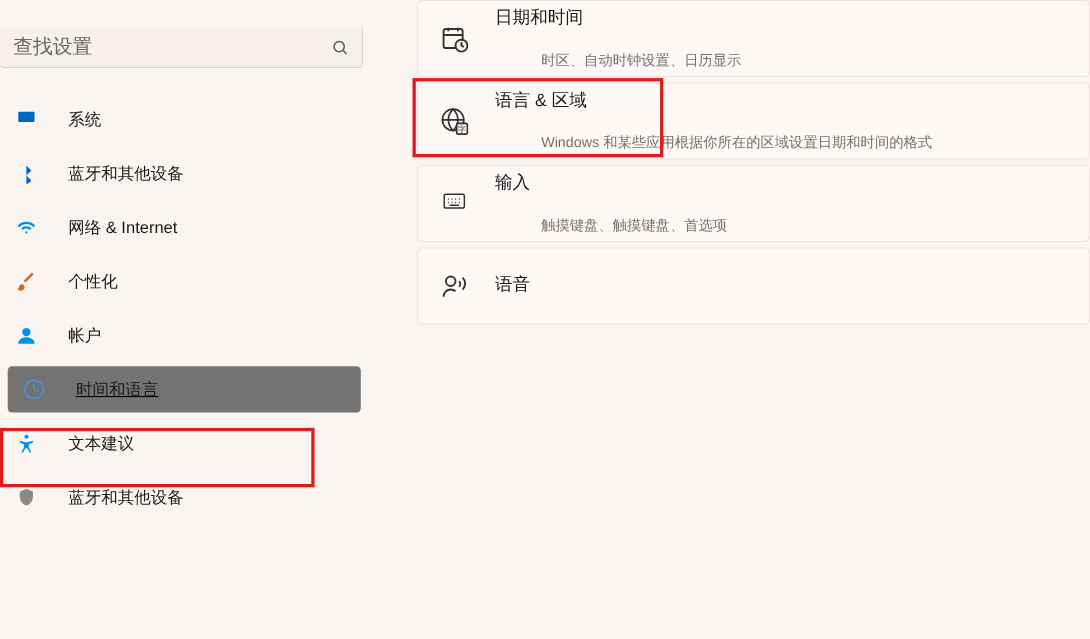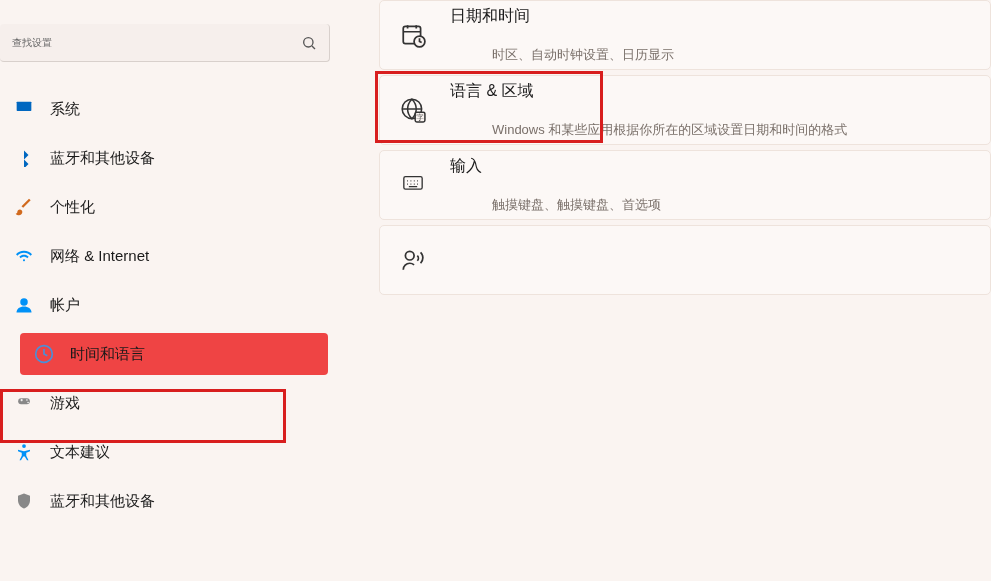--- a/index.html
+++ b/index.html
@@ -30,21 +30,21 @@
       border-radius: 4px;
       display: flex;
       align-items: center;
       padding: 0 12px;
       background: #f6efec;
     }
     .search-input {
       flex: 1;
       border: none;
       background: transparent;
-      font-size: 10px;
+      font-size: 18px;
       outline: none;
       color: #333;
     }
     .search-input::placeholder {
       color: #666;
     }
     .search-icon {
       width: 16px;
       height: 16px;
       color: #555;
@@ -53,25 +53,27 @@
       list-style: none;
     }
     .nav-item {
       display: flex;
       align-items: center;
       height: 42px;
       padding-left: 14px;
       cursor: pointer;
       margin-bottom: 7px;
       border-radius: 4px;
+      gap: 12px;
     }
     .nav-item.active {
-      background: #ef4444;
-      margin-left: 20px;
+      background: #737373;
+      margin-left: 7px;
       margin-right: 2px;
+      text-decoration: underline;
     }
     .nav-item.highlighted {
       position: relative;
     }
     .highlight-box-nav {
       position: absolute;
       border: 3px solid #d81e1e;
       left: 0px;
       top: 389px;
       width: 286px;
@@ -180,62 +182,51 @@
     <li class="nav-item">
       <span class="nav-icon">
         <svg viewBox="0 0 24 24" width="18" height="18">
             <path class="ic-bluetooth" d="M12 2l6 6-6 6 6 6-6 6V2z M12 8l-5 5 M12 16l-5-5" fill="#0067c0"></path>
           </svg>
       </span>
       <span class="nav-label">蓝牙和其他设备</span>
     </li>
     <li class="nav-item">
       <span class="nav-icon">
+        <svg viewBox="0 0 24 24" width="20" height="16">
+            <path class="ic-wifi" d="M12 20c.8 0 1.5-.7 1.5-1.5S12.8 17 12 17s-1.5.7-1.5 1.5S11.2 20 12 20zm0-16C7 4 2.7 6.1 0 9.4l2.1 2.1C4.4 8.9 8 7 12 7s7.6 1.9 9.9 4.5L24 9.4C21.3 6.1 17 4 12 4zm0 6c-2.8 0-5.3 1.2-7 3.1l2.1 2.1c1.2-1.4 3-2.2 4.9-2.2s3.7.8 4.9 2.2l2.1-2.1c-1.7-1.9-4.2-3.1-7-3.1z"></path>
+          </svg>
+      </span>
+      <span class="nav-label">网络 &amp; Internet</span>
+    </li>
+    <li class="nav-item">
+      <span class="nav-icon">
         <svg viewBox="0 0 24 24" width="20" height="20">
             <path class="ic-brush" d="M20 4l-2-2-9 9 2 2 9-9zM7 15c-1.7 0-3 1.3-3 3 0 1.3-1.2 2-2 2 .9 1.2 2.5 2 4 2 2.2 0 4-1.8 4-4 0-1.7-1.3-3-3-3z"></path>
           </svg>
       </span>
       <span class="nav-label">个性化</span>
-    </li>
-    <li class="nav-item">
-      <span class="nav-icon">
-        <svg viewBox="0 0 24 24" width="20" height="16">
-            <path class="ic-wifi" d="M12 20c.8 0 1.5-.7 1.5-1.5S12.8 17 12 17s-1.5.7-1.5 1.5S11.2 20 12 20zm0-16C7 4 2.7 6.1 0 9.4l2.1 2.1C4.4 8.9 8 7 12 7s7.6 1.9 9.9 4.5L24 9.4C21.3 6.1 17 4 12 4zm0 6c-2.8 0-5.3 1.2-7 3.1l2.1 2.1c1.2-1.4 3-2.2 4.9-2.2s3.7.8 4.9 2.2l2.1-2.1c-1.7-1.9-4.2-3.1-7-3.1z"></path>
-          </svg>
-      </span>
-      <span class="nav-label">网络 &amp; Internet</span>
     </li>
     <li class="nav-item">
       <span class="nav-icon">
         <svg viewBox="0 0 24 24" width="18" height="18">
             <circle cx="12" cy="8" r="5" class="ic-account"></circle>
             <path class="ic-account" d="M2 22c0-5 4.5-8 10-8s10 3 10 8H2z"></path>
           </svg>
       </span>
       <span class="nav-label">帐户</span>
     </li>
     <li class="nav-item active highlighted">
       <span class="nav-icon">
         <svg viewBox="0 0 24 24" width="20" height="20">
             <circle cx="12" cy="12" r="10" fill="none" stroke="#4a90d9" stroke-width="2"></circle>
             <path d="M12 6v6l4 2" stroke="#4a90d9" stroke-width="2" fill="none"></path>
           </svg>
       </span>
       <span class="nav-label">时间和语言</span>
-    </li>
-    <li class="nav-item">
-      <span class="nav-icon">
-        <svg viewBox="0 0 24 24" width="20" height="14">
-            <rect x="2" y="4" width="20" height="10" rx="5" class="ic-game"></rect>
-            <circle cx="17" cy="7" r="1.3" fill="#fff"></circle>
-            <circle cx="19" cy="11" r="1.3" fill="#fff"></circle>
-            <path d="M6 7h4M8 5v4" stroke="#fff" stroke-width="1.5"></path>
-          </svg>
-      </span>
-      <span class="nav-label">游戏</span>
     </li>
     <li class="nav-item">
       <span class="nav-icon">
         <svg viewBox="0 0 24 24" width="18" height="20">
             <circle cx="12" cy="4" r="2.5" class="ic-access"></circle>
             <path class="ic-access" d="M4 9l8 2 8-2v2l-5 2v4l3 6h-2l-3-5h-2l-3 5H6l3-6v-4L4 11V9z"></path>
           </svg>
       </span>
       <span class="nav-label">文本建议</span>
     </li>
@@ -298,15 +289,16 @@
 
   <div class="setting-card">
     <span class="setting-icon">
       <svg viewBox="0 0 24 24" width="26" height="26" fill="none" stroke="#333" stroke-width="1.6">
           <circle cx="9" cy="8" r="4"></circle>
           <path d="M3 21c0-3.3 2.7-6 6-6 1.5 0 2.9.6 4 1.5"></path>
           <path d="M16 8c1.3 1.3 1.3 3.4 0 4.7M19 5c2.8 2.8 2.8 7.2 0 10"></path>
         </svg>
     </span>
     <div class="setting-text">
+      <div class="setting-title">语音</div>
     </div>
   </div>
 </div>
 
 </body></html>

